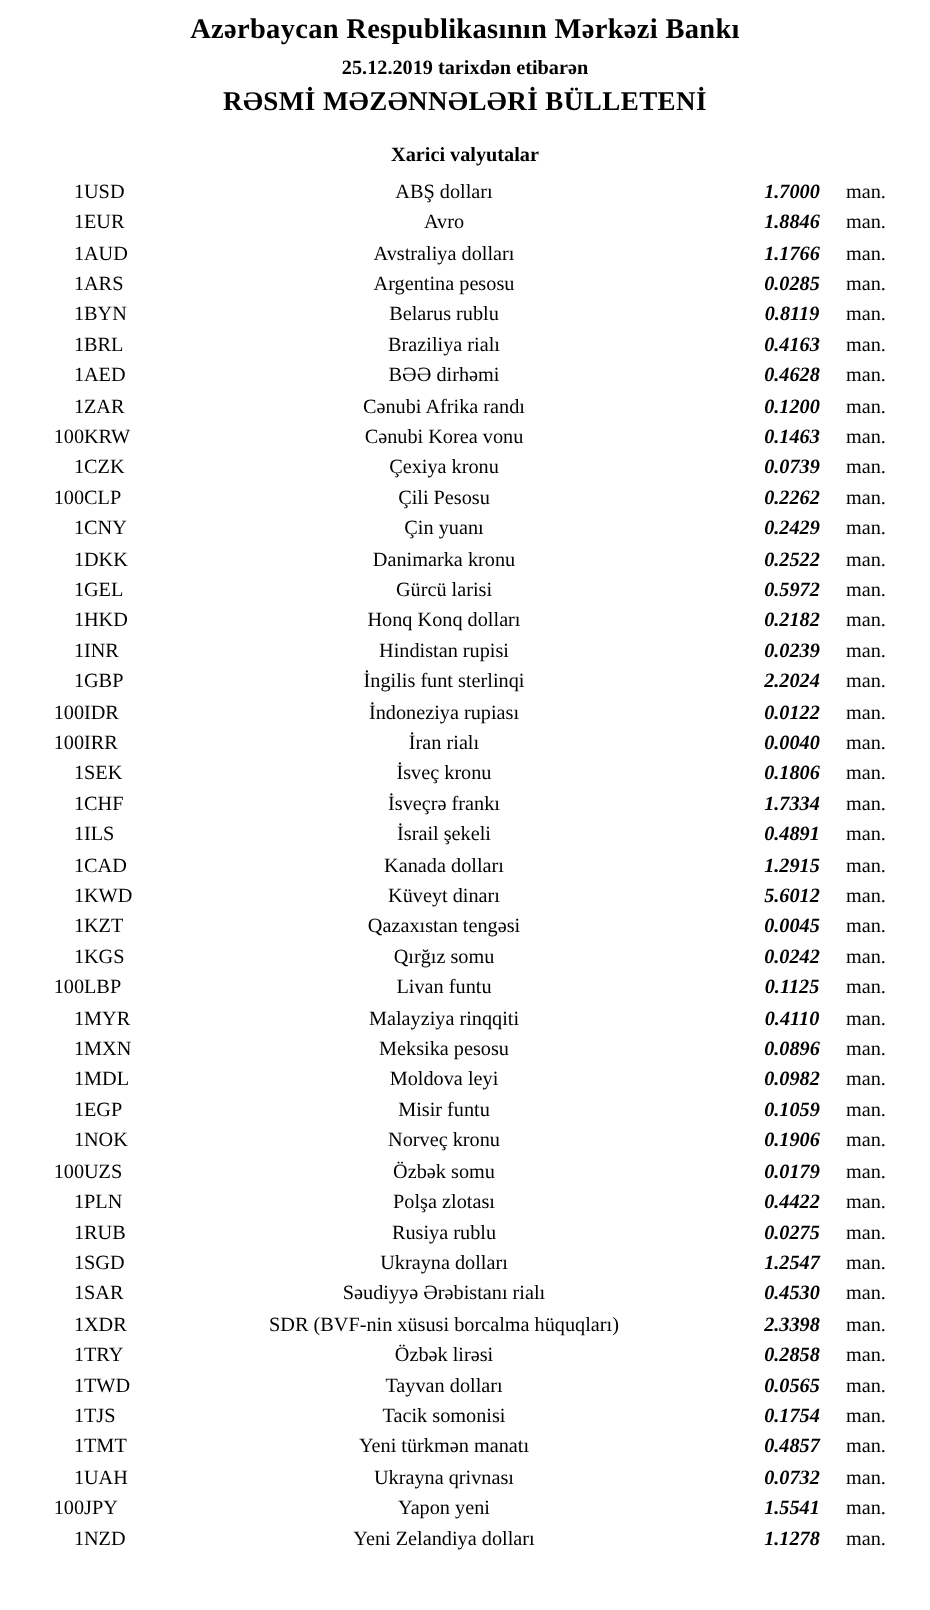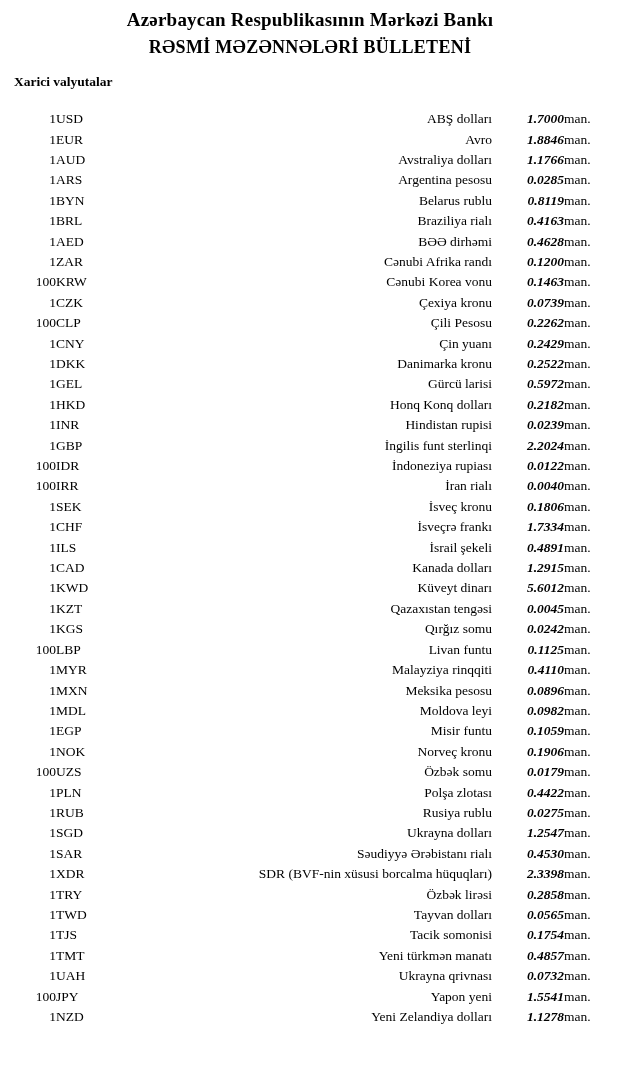--- a/index.html
+++ b/index.html
@@ -44,24 +44,25 @@
     margin-bottom: 3px;
   }
   .hdr-bul {
     font-size: 18px;
     font-weight: bold;
     letter-spacing: 0.3px;
     line-height: 1.3;
     margin-bottom: 2px;
   }
   .section-title {
+    text-align: center;
     font-size: 13.5px;
     font-weight: bold;
     margin-top: 15px;
-    margin-bottom: 19px;
+    margin-bottom: 7px;
   }
   table.rates {
     width: 100%;
     border-collapse: collapse;
     font-size: 13.5px;
   }
   table.rates td {
     padding: 0;
     line-height: 20.4px;
     vertical-align: baseline;
@@ -71,42 +72,43 @@
     width: 42px;
     text-align: right;
     padding-right: 6px;
   }
   td.c-code {
     width: 44px;
     text-align: left;
     padding-right: 8px;
   }
   td.c-name {
-    text-align: right;
+    text-align: center;
     padding-left: 2px;
   }
   td.c-rate {
     width: 72px;
-    text-align: right;
+    text-align: center;
     font-weight: bold;
     font-style: italic;
     padding-right: 10px;
   }
   td.c-unit {
     width: 42px;
     text-align: left;
   }
 </style>
 </head>
 <body>
 
 <div class="page">
 
   <div class="hdr">
     <div class="hdr-title">Azərbaycan Respublikasının Mərkəzi Bankı</div>
+    <div class="hdr-date">25.12.2019  tarixdən etibarən</div>
     <div class="hdr-bul">RƏSMİ MƏZƏNNƏLƏRİ BÜLLETENİ</div>
   </div>
 
   <div class="section-title">Xarici valyutalar</div>
 
   <table class="rates">
     <tbody>
         <tr>
           <td class="c-qty">1</td>
           <td class="c-code">USD</td>

